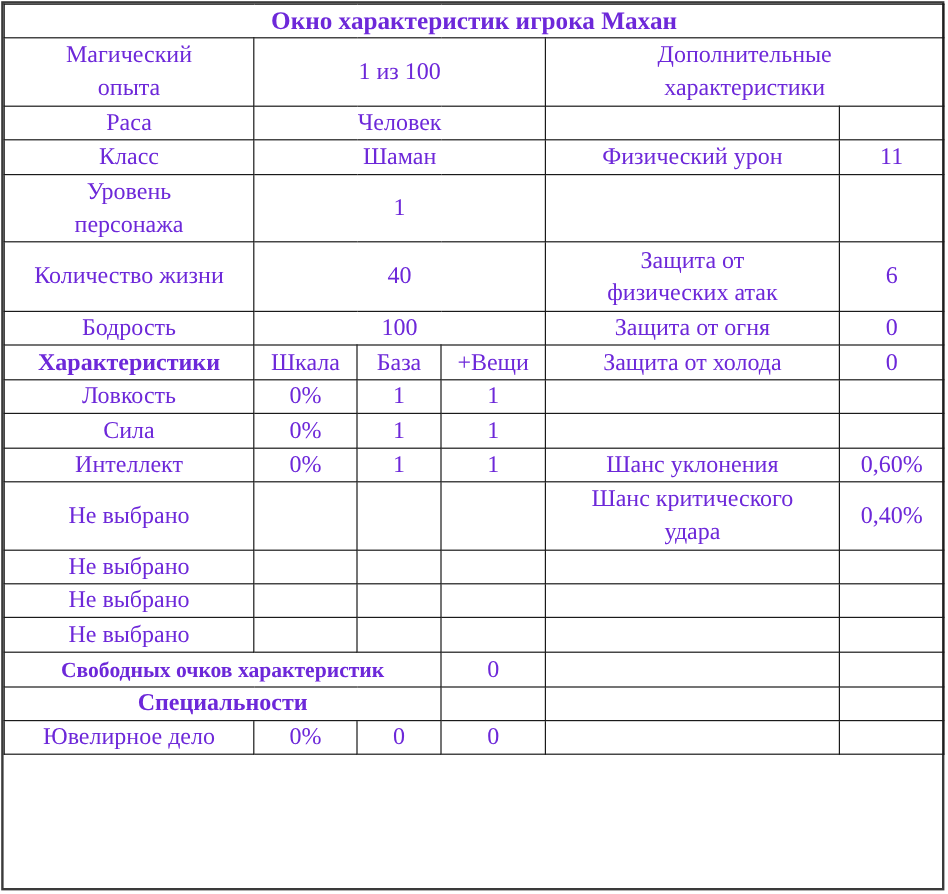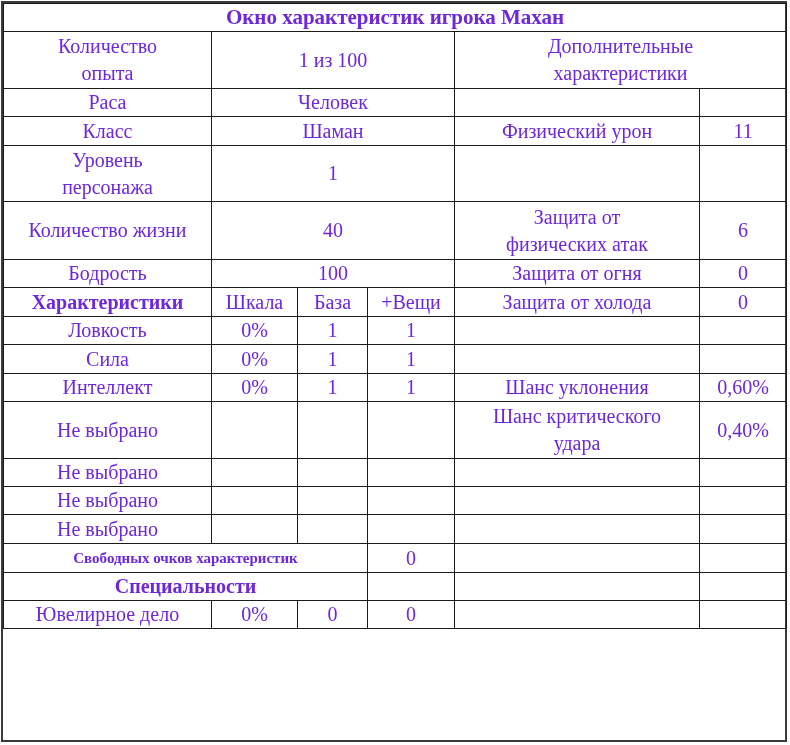--- a/index.html
+++ b/index.html
@@ -39,21 +39,21 @@
     <col style="width:87px">
   </colgroup>
   <tbody>
 
     <tr style="height:28px">
       <td colspan="6" class="title">Окно характеристик игрока Махан</td>
     </tr>
 
     <tr style="height:57px">
       <td class="wrap">
-        <span>Количество</span><br>
+        <span>Магический</span><br>
         <span>опыта</span>
       </td>
       <td colspan="3">1 из 100</td>
       <td colspan="2" class="wrap">
         <span>Дополнительные</span><br>
         <span>характеристики</span>
       </td>
     </tr>
 
     <tr style="height:28px">
@@ -169,21 +169,21 @@
     <tr style="height:29px">
       <td>Не выбрано</td>
       <td></td>
       <td></td>
       <td></td>
       <td></td>
       <td></td>
     </tr>
 
     <tr style="height:29px">
-      <td colspan="3" class="b" style="white-space:nowrap;font-size:15px;">Свободных очков характеристик</td>
+      <td colspan="3" class="b" style="white-space:nowrap;font-size:18px;">Свободных очков характеристик</td>
       <td>0</td>
       <td></td>
       <td></td>
     </tr>
 
     <tr style="height:28px">
       <td colspan="3" class="b">Специальности</td>
       <td></td>
       <td></td>
       <td></td>

